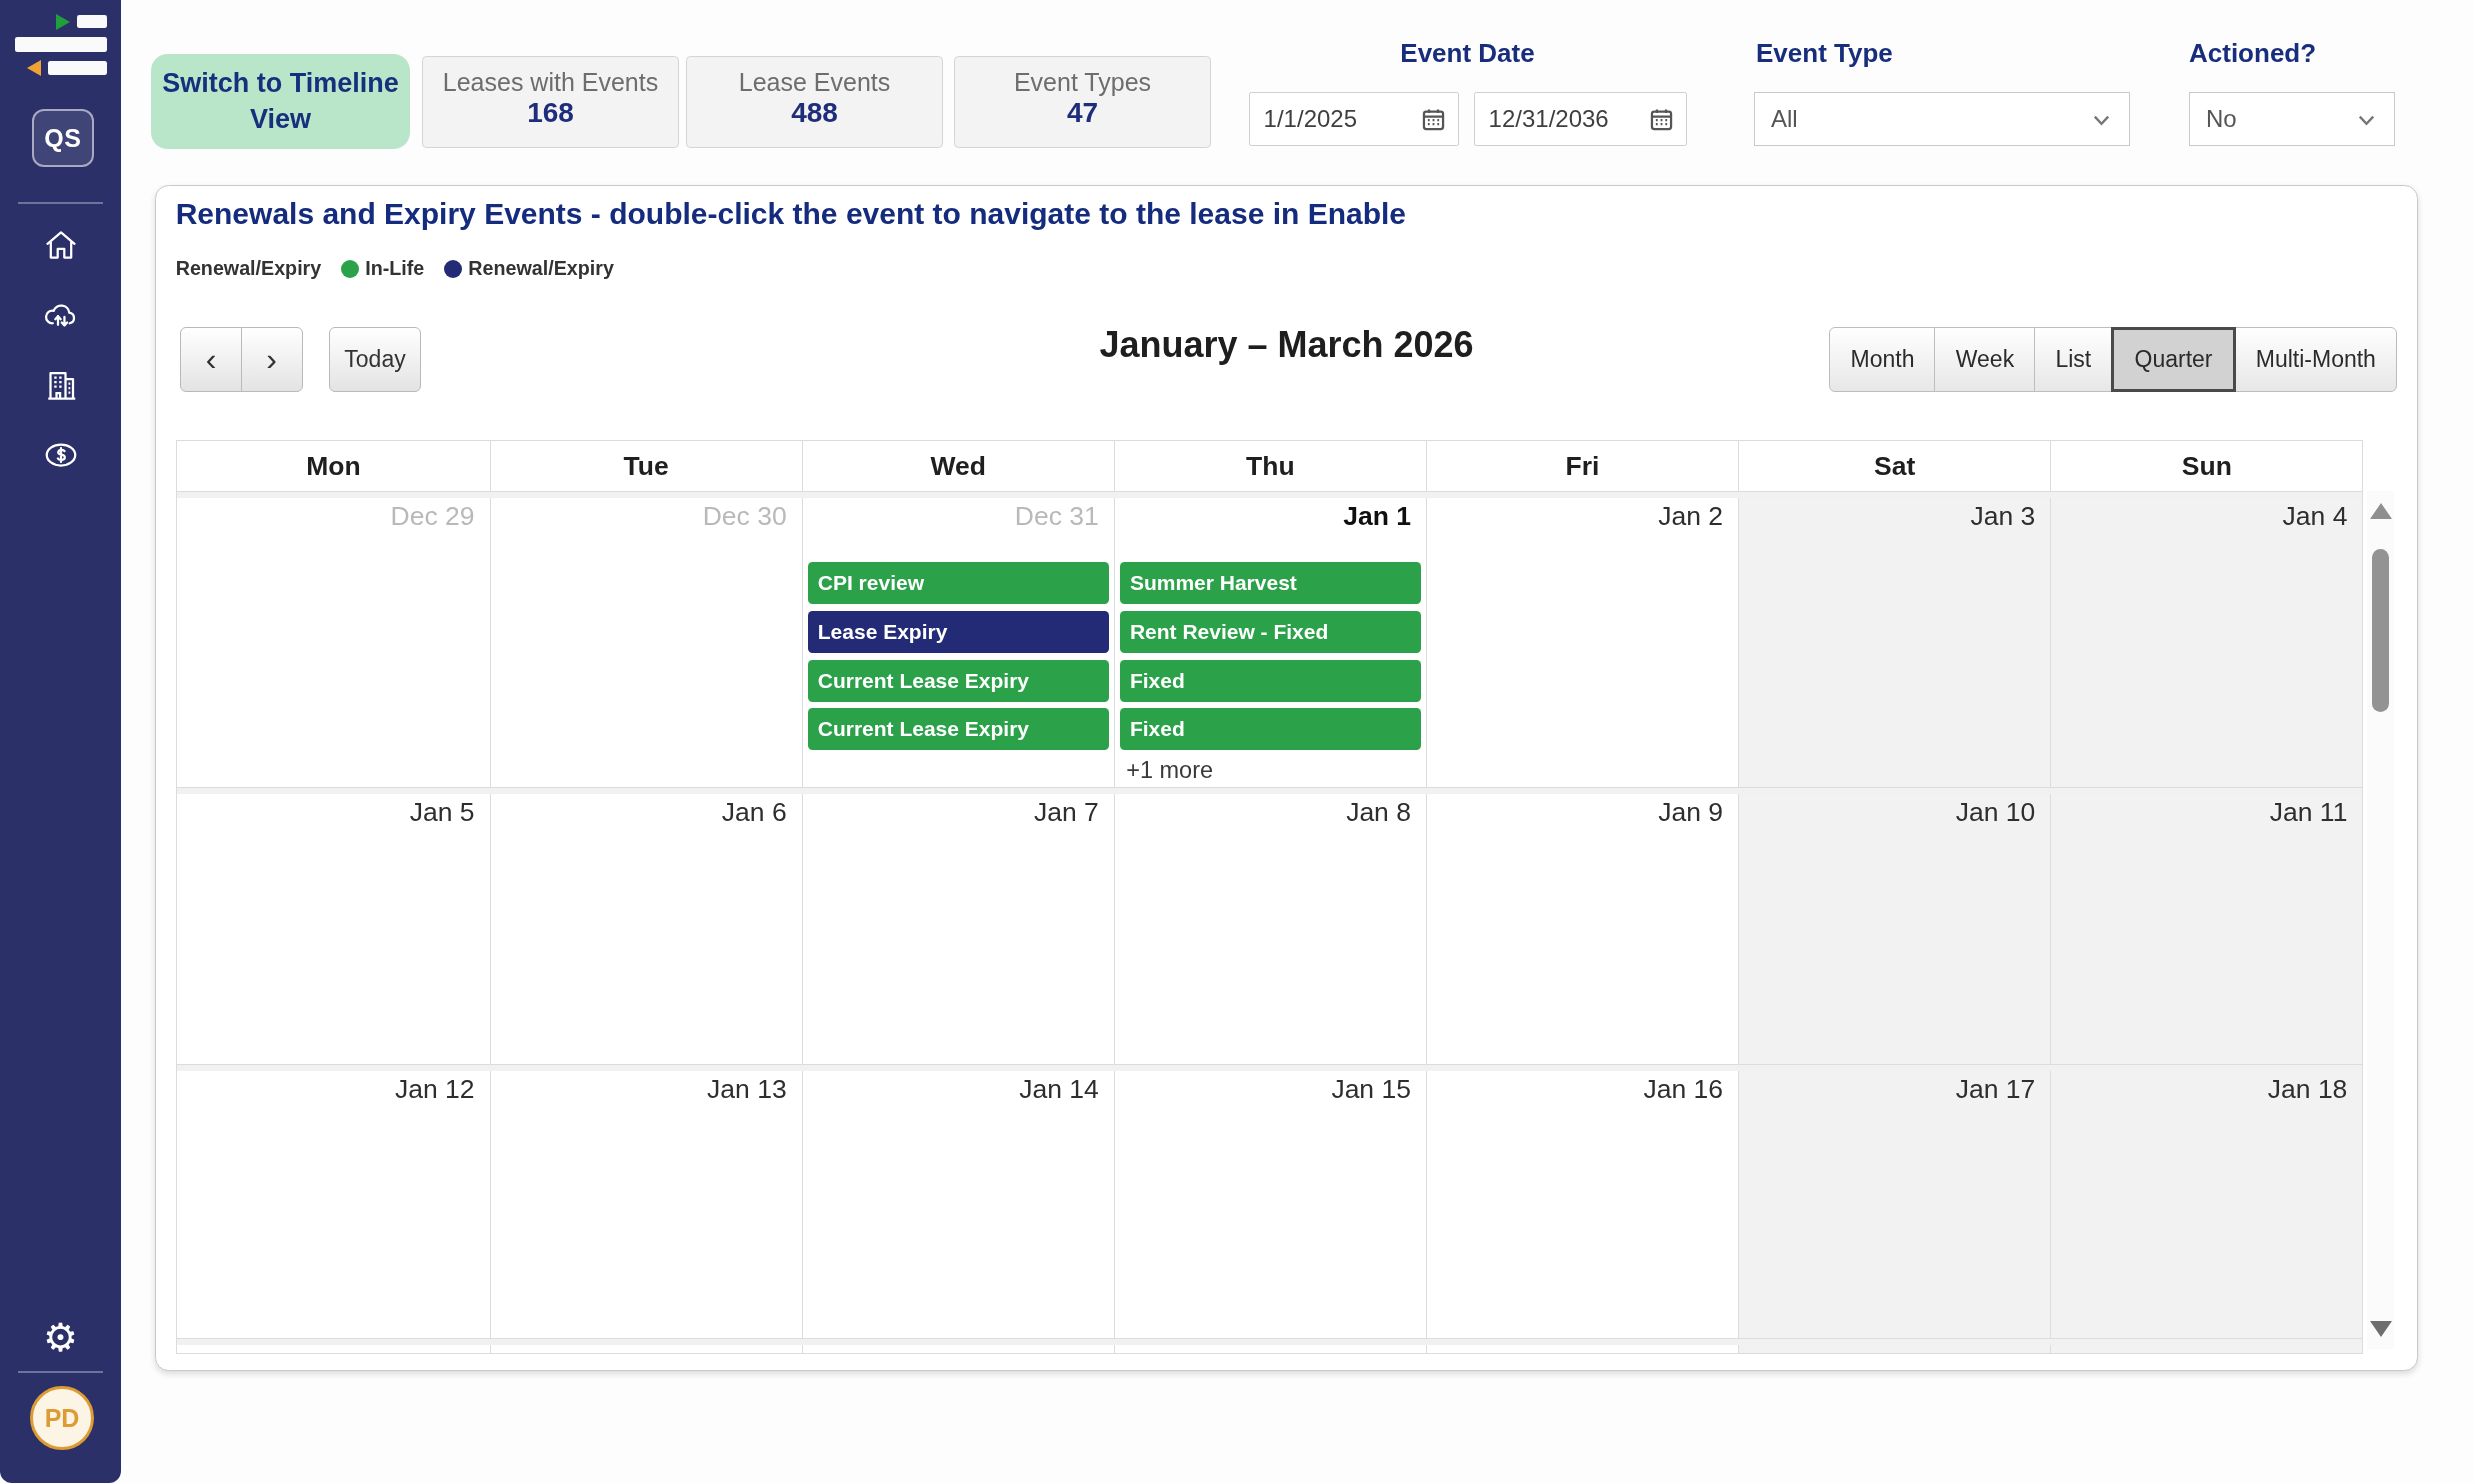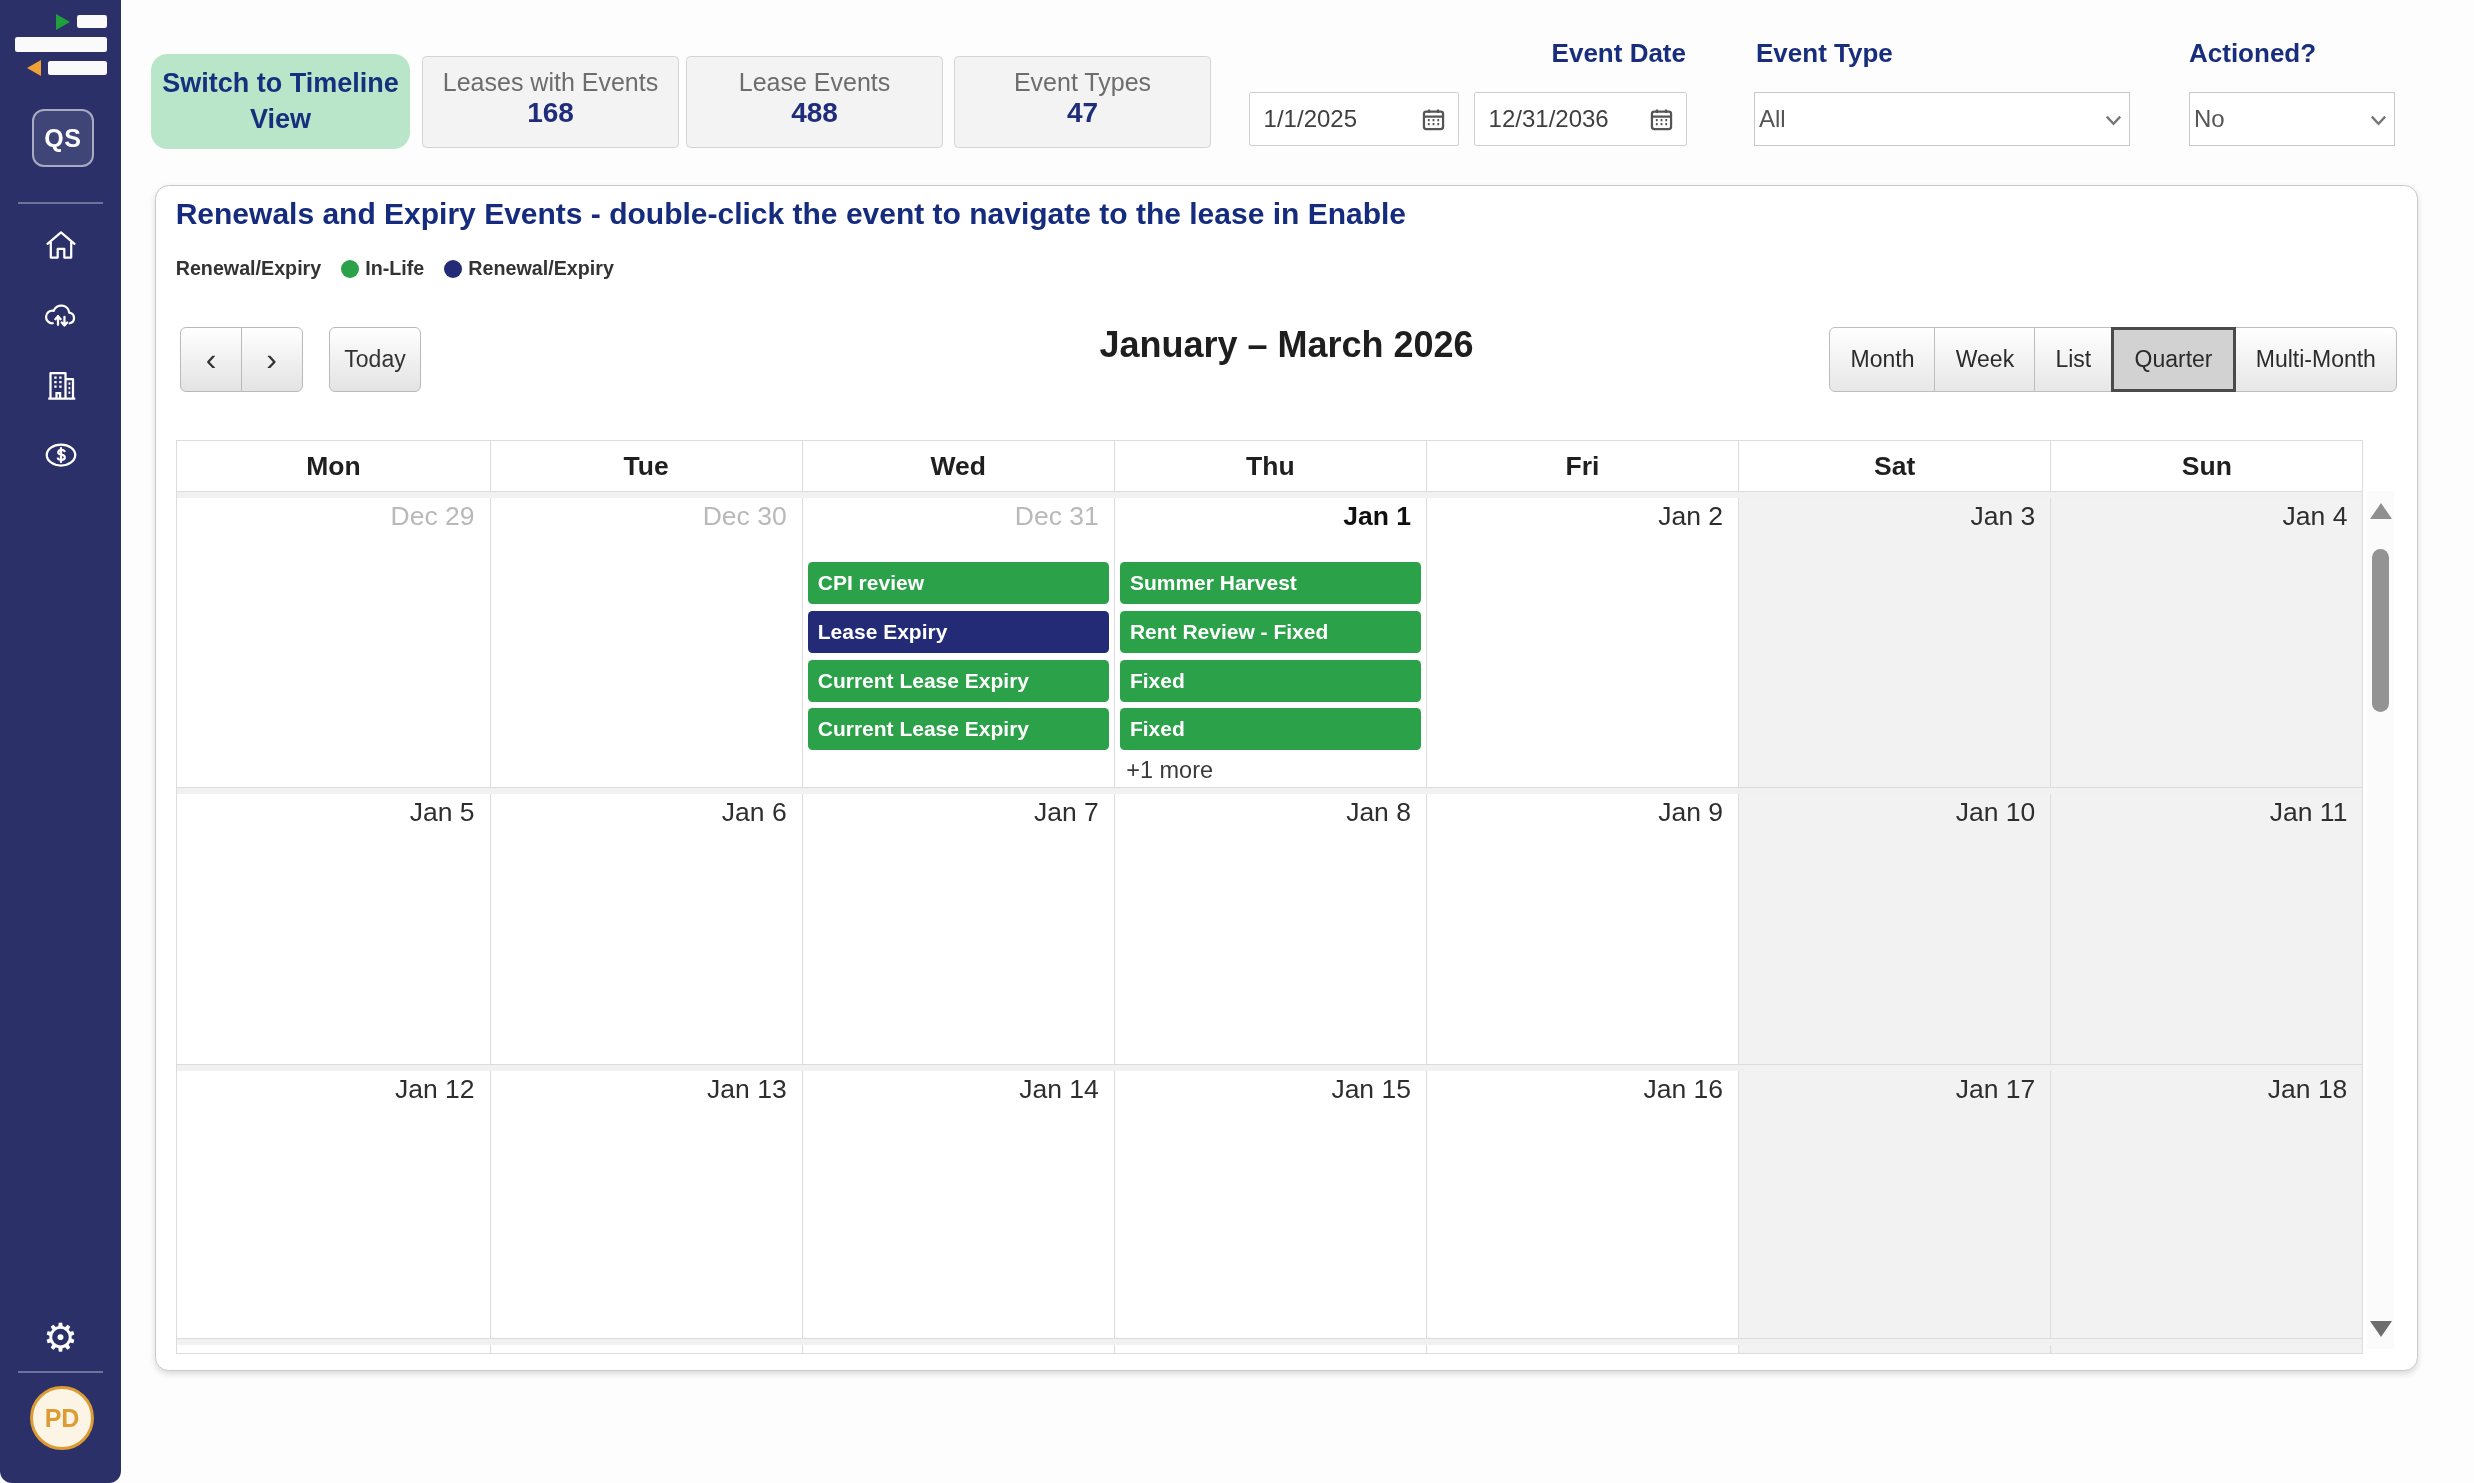--- a/index.html
+++ b/index.html
@@ -34,29 +34,29 @@
   .switch-btn{position:absolute;left:151px;top:54px;width:259px;height:95px;background:#b9e5c8;
               border-radius:16.6px;color:#16307e;font-size:27px;font-weight:bold;line-height:1.3;
               display:flex;align-items:center;justify-content:center;text-align:center;cursor:pointer;}
   .stat-card{position:absolute;top:56px;width:257px;height:92px;background:#f3f3f3;
              border:1.5px solid #d4d4d4;border-radius:4.5px;text-align:center;box-sizing:border-box;}
   .stat-card .lbl{margin-top:10.6px;font-size:25px;color:#6d6d6d;}
   .stat-card .val{font-size:28px;font-weight:bold;color:#1f2d7a;margin-top:0px;}
   .card1{left:422px;} .card2{left:686px;} .card3{left:954px;}
 
   .f-label{position:absolute;top:38px;font-size:26px;font-weight:bold;color:#182e7d;}
-  .lbl-date{left:1249px;width:437px;text-align:right;}
+  .lbl-date{left:1249px;width:437px;text-align:center;}
   .lbl-type{left:1756px;} .lbl-act{left:2189px;}
   .date-input{position:absolute;top:92px;height:54px;background:#fff;border:1.5px solid #cfcfcf;
               border-radius:2.3px;display:flex;align-items:center;justify-content:space-between;
               padding:0 10.6px 0 13.6px;font-size:24px;color:#3f3f3f;box-sizing:border-box;cursor:text;}
   .di1{left:1249px;width:210px;} .di2{left:1474px;width:213px;}
   .date-input svg{width:27px;height:27px;stroke:#555;fill:none;stroke-width:2;}
   .dropdown{position:absolute;top:92px;height:54px;background:#fff;border:1.5px solid #c9c9c9;
-            display:flex;align-items:center;justify-content:space-between;padding:0 4px;
+            display:flex;align-items:center;justify-content:space-between;padding:0 16px;
             font-size:24px;color:#555;box-sizing:border-box;cursor:pointer;}
   .dd-type{left:1754px;width:376px;} .dd-act{left:2189px;width:206px;}
   .dropdown svg{width:23px;height:23px;stroke:#777;fill:none;stroke-width:2.5;}
 
   
   .panel{position:absolute;left:155px;top:185px;width:2263px;height:1186px;background:#fff;
          border:1.5px solid #c9c9c9;border-radius:13.6px;box-shadow:0 3px 6.8px rgba(0,0,0,.14);
          box-sizing:border-box;}
   .panel-heading{position:absolute;left:19.7px;top:10.6px;font-size:30px;font-weight:bold;color:#152c7e;}
   .legend{position:absolute;left:19.7px;top:71px;display:flex;align-items:center;gap:20px;

